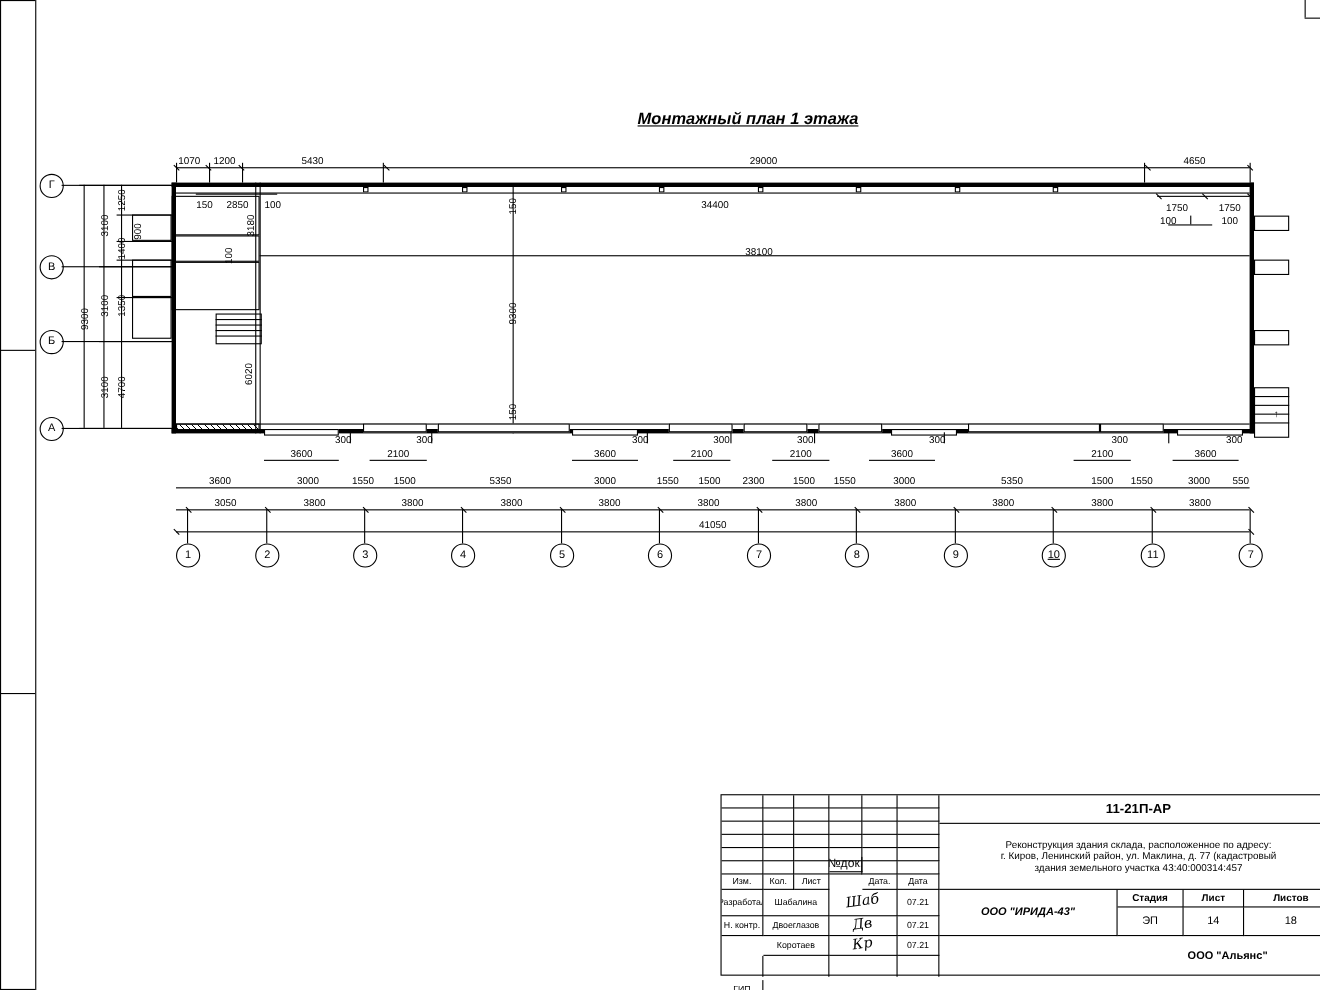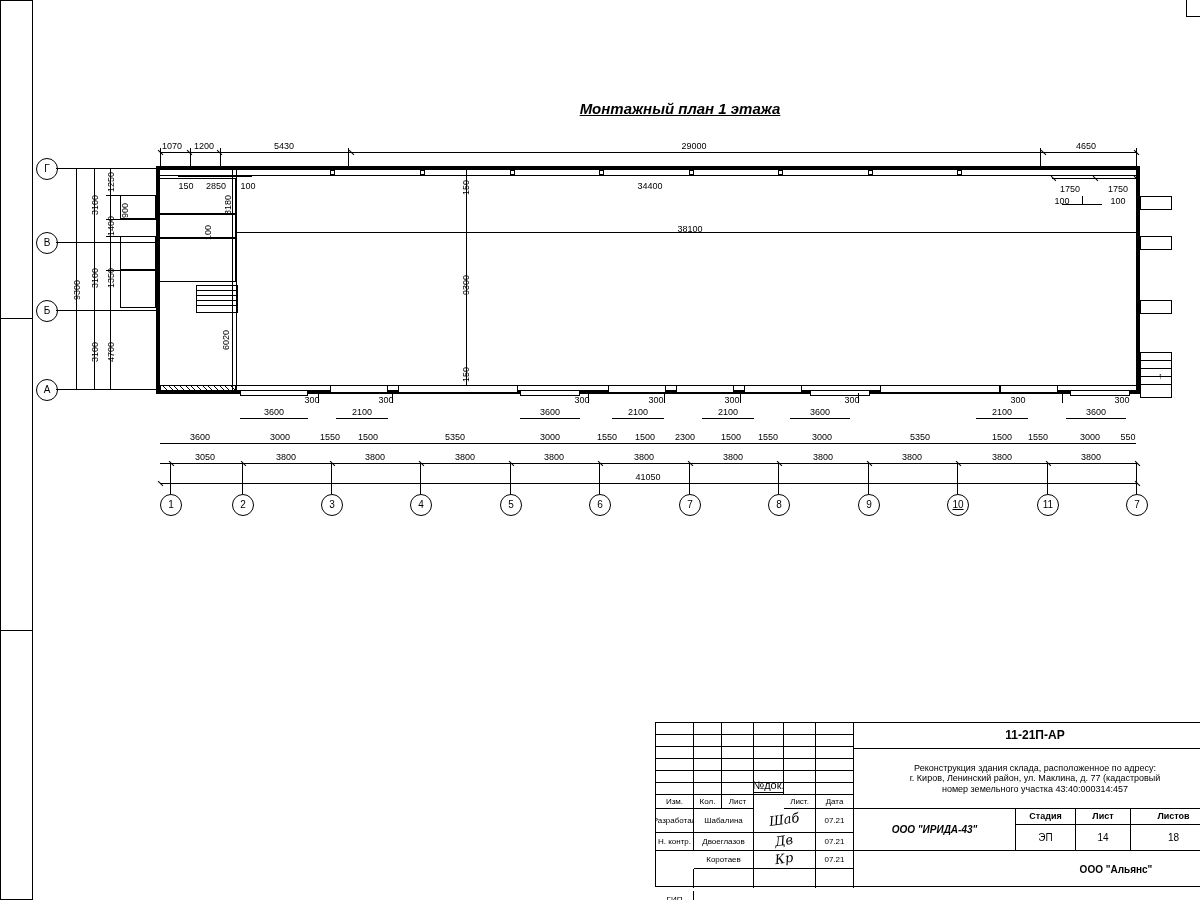--- a/index.html
+++ b/index.html
@@ -432,21 +432,21 @@
     <div class="cell b-r b-b" style="left:38px;  top:60px; width:28px; height:12px;"></div>
     <div class="cell b-r b-b" style="left:66px;  top:60px; width:32px; height:12px;"></div>
     <div class="cell b-r b-b" style="left:98px;  top:60px; width:30px; height:12px;"></div>
     <div class="cell b-r b-b" style="left:128px; top:60px; width:32px; height:12px;"></div>
     <div class="cell b-r b-b" style="left:160px; top:60px; width:38px; height:12px;"></div>
 
     <div class="cell b-r b-b" style="left:0;   top:72px; width:38px; height:14px; font-size:8px;">Изм.</div>
     <div class="cell b-r b-b" style="left:38px;  top:72px; width:28px; height:14px; font-size:8px;">Кол.</div>
     <div class="cell b-r b-b" style="left:66px;  top:72px; width:32px; height:14px; font-size:8px;">Лист</div>
     <div class="cell b-r b-b" style="left:98px;  top:56px; width:30px; height:14px; font-size:11px;">№док.</div>
-    <div class="cell b-r b-b" style="left:128px; top:72px; width:32px; height:14px; font-size:8px;">Лист.</div>
+    <div class="cell b-r b-b" style="left:128px; top:72px; width:32px; height:14px; font-size:8px;">Дата.</div>
     <div class="cell b-r b-b" style="left:160px; top:72px; width:38px; height:14px; font-size:8px;">Дата</div>
 
     <div class="cell b-r b-b" style="left:0;   top:86px; width:38px; height:24px; font-size:8px;">Разработал</div>
     <div class="cell b-r b-b" style="left:38px;  top:86px; width:60px; height:24px; font-size:8px;">Шабалина</div>
     <div class="cell b-r b-b" style="left:98px;  top:86px; width:62px; height:24px;">
       <span class="sig">Шаб</span>
     </div>
     <div class="cell b-r b-b" style="left:160px; top:86px; width:38px; height:24px; font-size:8px;">07.21</div>
 
     <div class="cell b-r b-b" style="left:0;   top:110px; width:38px; height:18px; font-size:8px;">Н. контр.</div>
@@ -466,21 +466,21 @@
     <div class="cell b-r" style="left:0;   top:146px; width:38px; height:19px;"></div>
     <div class="cell b-r" style="left:38px;  top:146px; width:60px; height:19px;"></div>
     <div class="cell b-r" style="left:98px;  top:146px; width:62px; height:19px;"></div>
     <div class="cell b-r" style="left:160px; top:146px; width:38px; height:19px;"></div>
 
     <div class="cell b-b" style="left:198px; top:0; width:362px; height:26px; font-size:12px; font-weight:bold;">11-21П-АР</div>
 
     <div class="cell b-b" style="left:198px; top:26px; width:362px; height:60px; font-size:9px; flex-direction:column;">
       <div>Реконструкция здания склада, расположенное по адресу:</div>
       <div>г. Киров, Ленинский район, ул. Маклина, д. 77 (кадастровый</div>
-      <div>номер земельного участка 43:40:000314:457</div>
+      <div>здания земельного участка 43:40:000314:457</div>
     </div>
 
     <div class="cell b-r b-b" style="left:198px; top:86px; width:162px; height:42px; font-size:10px; font-style:italic; font-weight:bold;">ООО "ИРИДА-43"</div>
 
     <div class="cell b-r b-b" style="left:360px; top:86px; width:60px; height:16px; font-size:9px; font-weight:bold;">Стадия</div>
     <div class="cell b-r b-b" style="left:420px; top:86px; width:55px; height:16px; font-size:9px; font-weight:bold;">Лист</div>
     <div class="cell b-b" style="left:475px; top:86px; width:85px; height:16px; font-size:9px; font-weight:bold;">Листов</div>
 
     <div class="cell b-r b-b" style="left:360px; top:102px; width:60px; height:26px; font-size:10px;">ЭП</div>
     <div class="cell b-r b-b" style="left:420px; top:102px; width:55px; height:26px; font-size:10px;">14</div>

